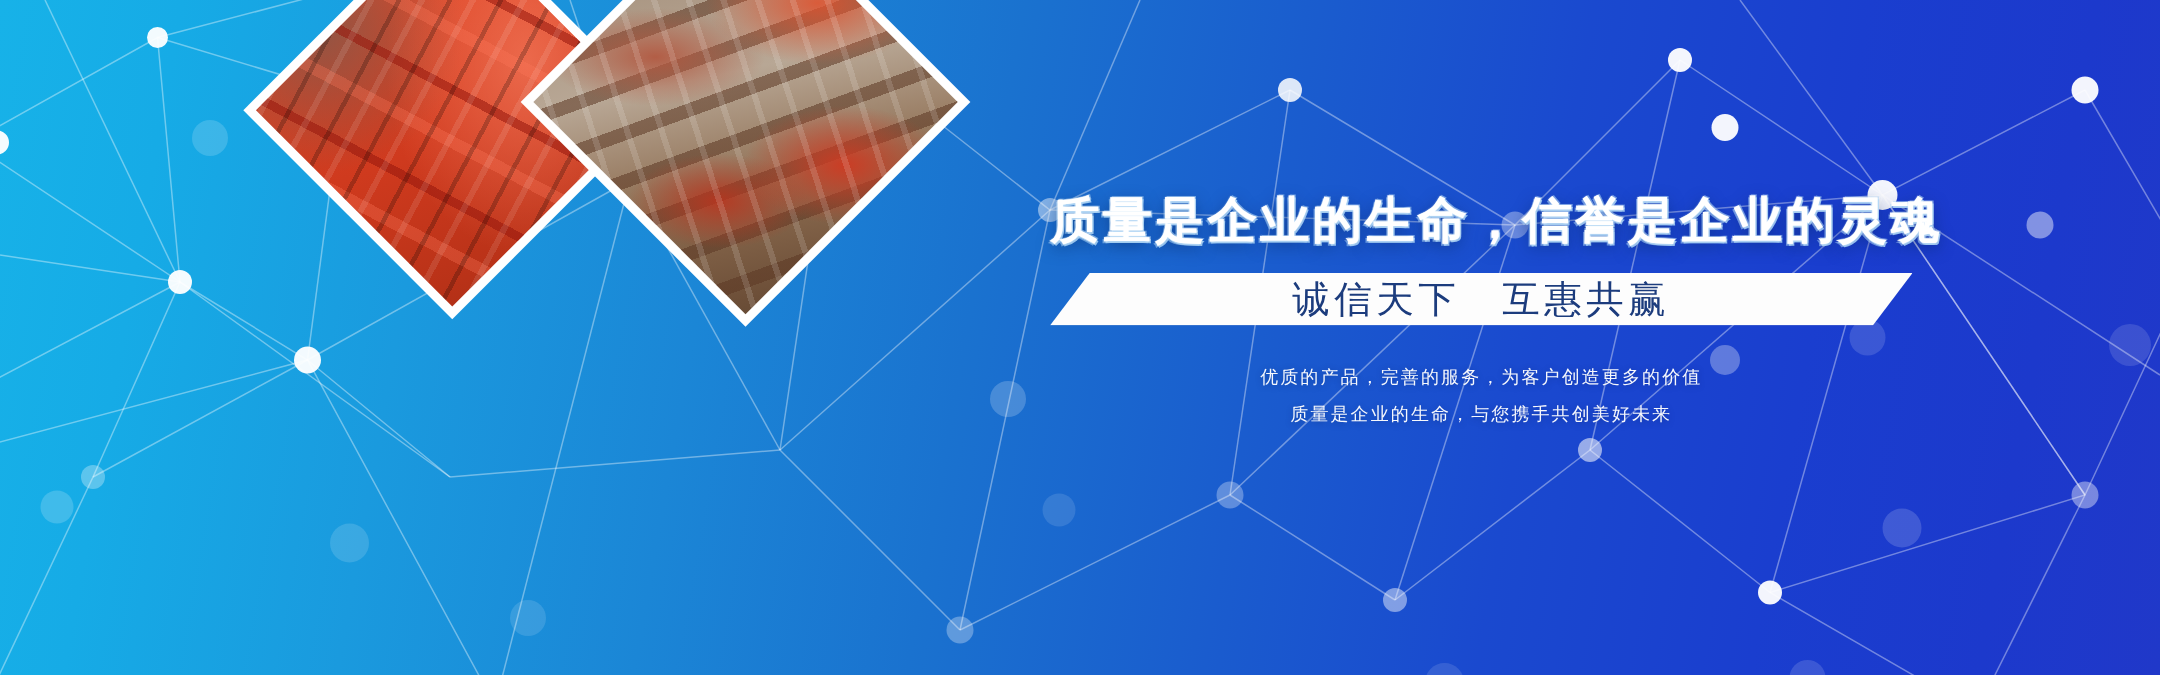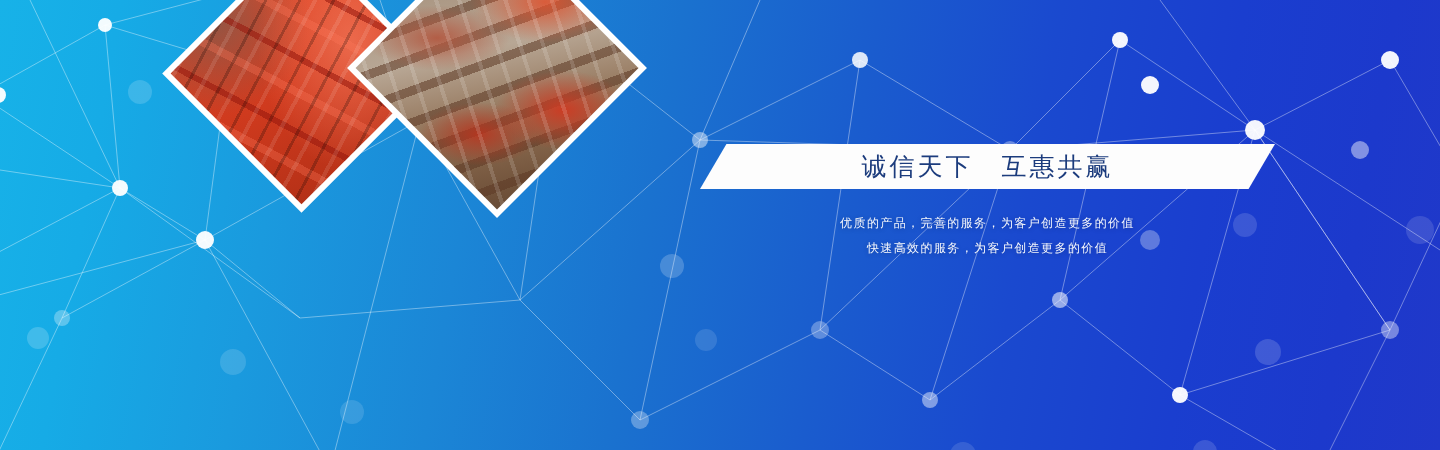--- a/index.html
+++ b/index.html
@@ -129,21 +129,21 @@
       0 0 1px rgba(255,255,255,0.95),
       1px 1px 0 rgba(170,212,245,0.85),
      -1px 1px 0 rgba(170,212,245,0.55),
       1px -1px 0 rgba(170,212,245,0.55),
       0 3px 10px rgba(8,36,90,0.55);
   }
 
   #ribbon {
     position: relative;
     margin-top: 16px;
-    height: 45px;
+    height: 35px;
     background: #fdfdfd;
     -webkit-clip-path: polygon(4.6% 0, 100% 0, 95.4% 100%, 0 100%);
     clip-path: polygon(4.6% 0, 100% 0, 95.4% 100%, 0 100%);
     display: flex;
     align-items: center;
     justify-content: center;
     box-shadow: 0 4px 14px rgba(6,28,80,0.22);
   }
   #ribbon-text {
     font-size: 25px;
@@ -265,24 +265,25 @@
   </div>
 
   <div class="diamond" id="diamond-2">
     <div class="photo">
       <div class="inner photo-pallets"></div>
     </div>
   </div>
 
   <div id="copy">
 
+    <div id="headline">质量是企业的生命，信誉是企业的灵魂</div>
 
     <div id="ribbon">
       <span id="ribbon-text">诚信天下　互惠共赢</span>
     </div>
 
     <div id="subtitles">
       <div class="subtitle">优质的产品，完善的服务，为客户创造更多的价值</div>
-      <div class="subtitle">快速高效的服务，为客户创造更多的价值</div>
+      <div class="subtitle">质量是企业的生命，与您携手共创美好未来</div>
     </div>
 
   </div>
 </div>
 
 </body></html>

